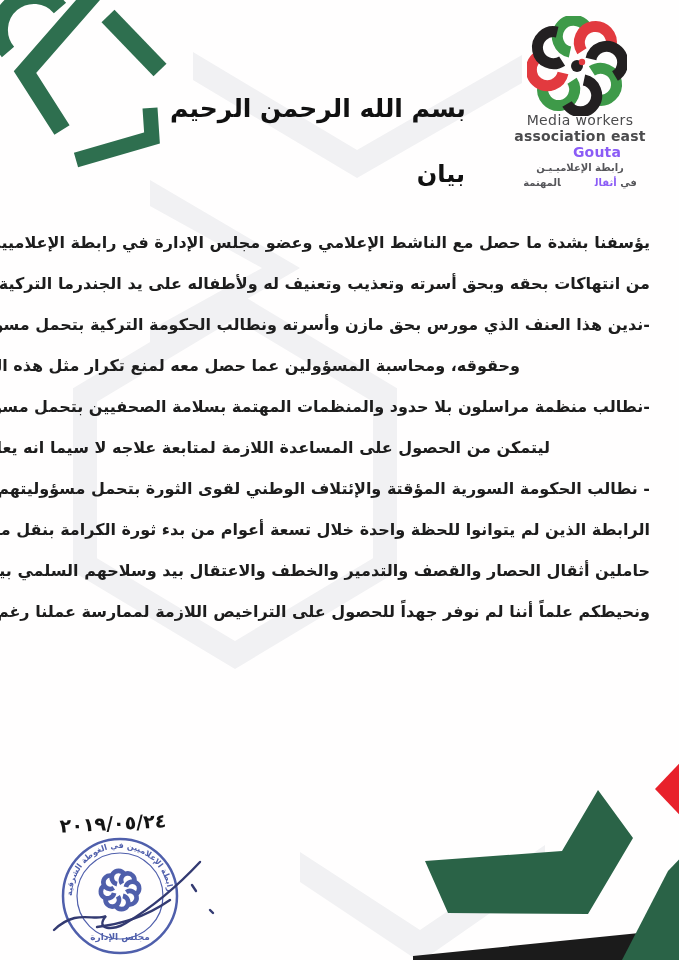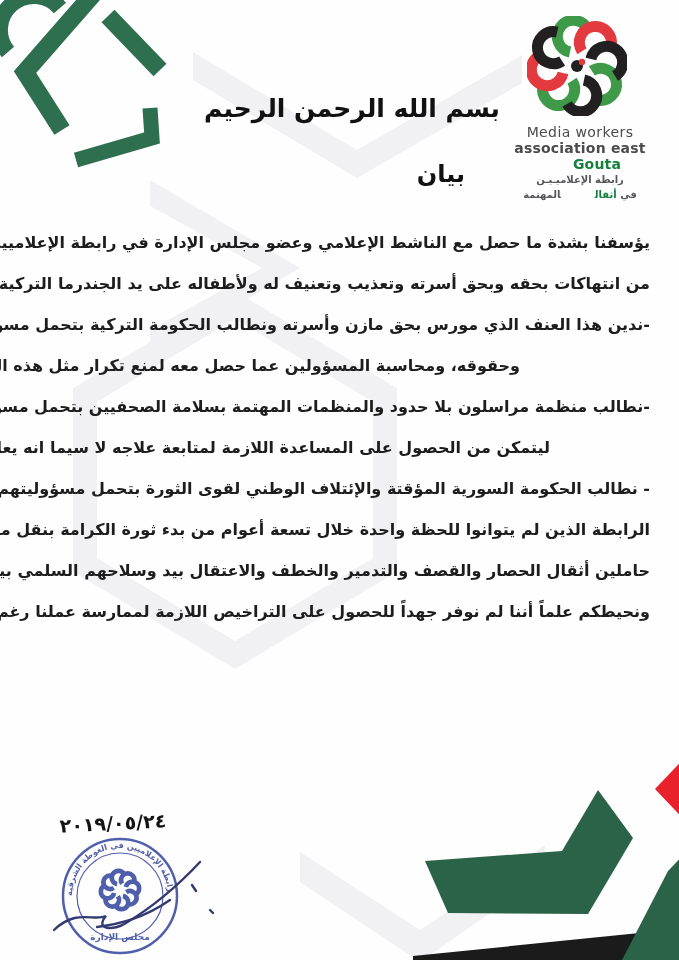--- a/index.html
+++ b/index.html
@@ -5,26 +5,26 @@
   html,body{margin:0;padding:0;background:#888;}
   .page{
     position:relative;width:679px;height:960px;margin:0 auto;
     background:#fffefe;overflow:hidden;
     font-family:"DejaVu Sans",sans-serif;color:#1c1c1c;
   }
   svg{display:block}
   .abs{position:absolute}
   
   .orglogo{position:absolute;top:14px;left:500px;width:160px;text-align:center;}
-  .orglogo .en1{font-size:14px;color:#4b4b4d;font-weight:500;letter-spacing:.4px;margin-top:14px;}
+  .orglogo .en1{font-size:14px;color:#4b4b4d;font-weight:500;letter-spacing:.4px;margin-top:2px;}
   .orglogo .en2{font-size:14px;color:#4b4b4d;font-weight:600;letter-spacing:.2px;}
   .orglogo .ar{direction:rtl;font-size:10px;font-weight:bold;color:#56565a;line-height:15px;}
-  .hl-red{color:#15803d;margin-left:34px;}
+  .hl-red{color:#8b5cf6;margin-left:34px;}
   
-  .basmala{position:absolute;top:94px;left:170px;width:330px;text-align:right;
+  .basmala{position:absolute;top:94px;left:170px;width:330px;text-align:left;
     direction:rtl;font-size:25px;font-weight:bold;color:#111;}
   .bayan{position:absolute;top:160px;left:345px;width:120px;
     direction:rtl;font-size:24px;font-weight:bold;color:#111;}
   
   .body{position:absolute;top:222px;left:22px;right:29px;}
   .bline{direction:rtl;text-align:right;white-space:nowrap;height:41px;line-height:41px;
     font-size:16px;font-weight:bold;color:#1d1d1d;}
   .ind100{padding-right:100px}
   .ind115{padding-right:115px}
   .ind130{padding-right:130px}

